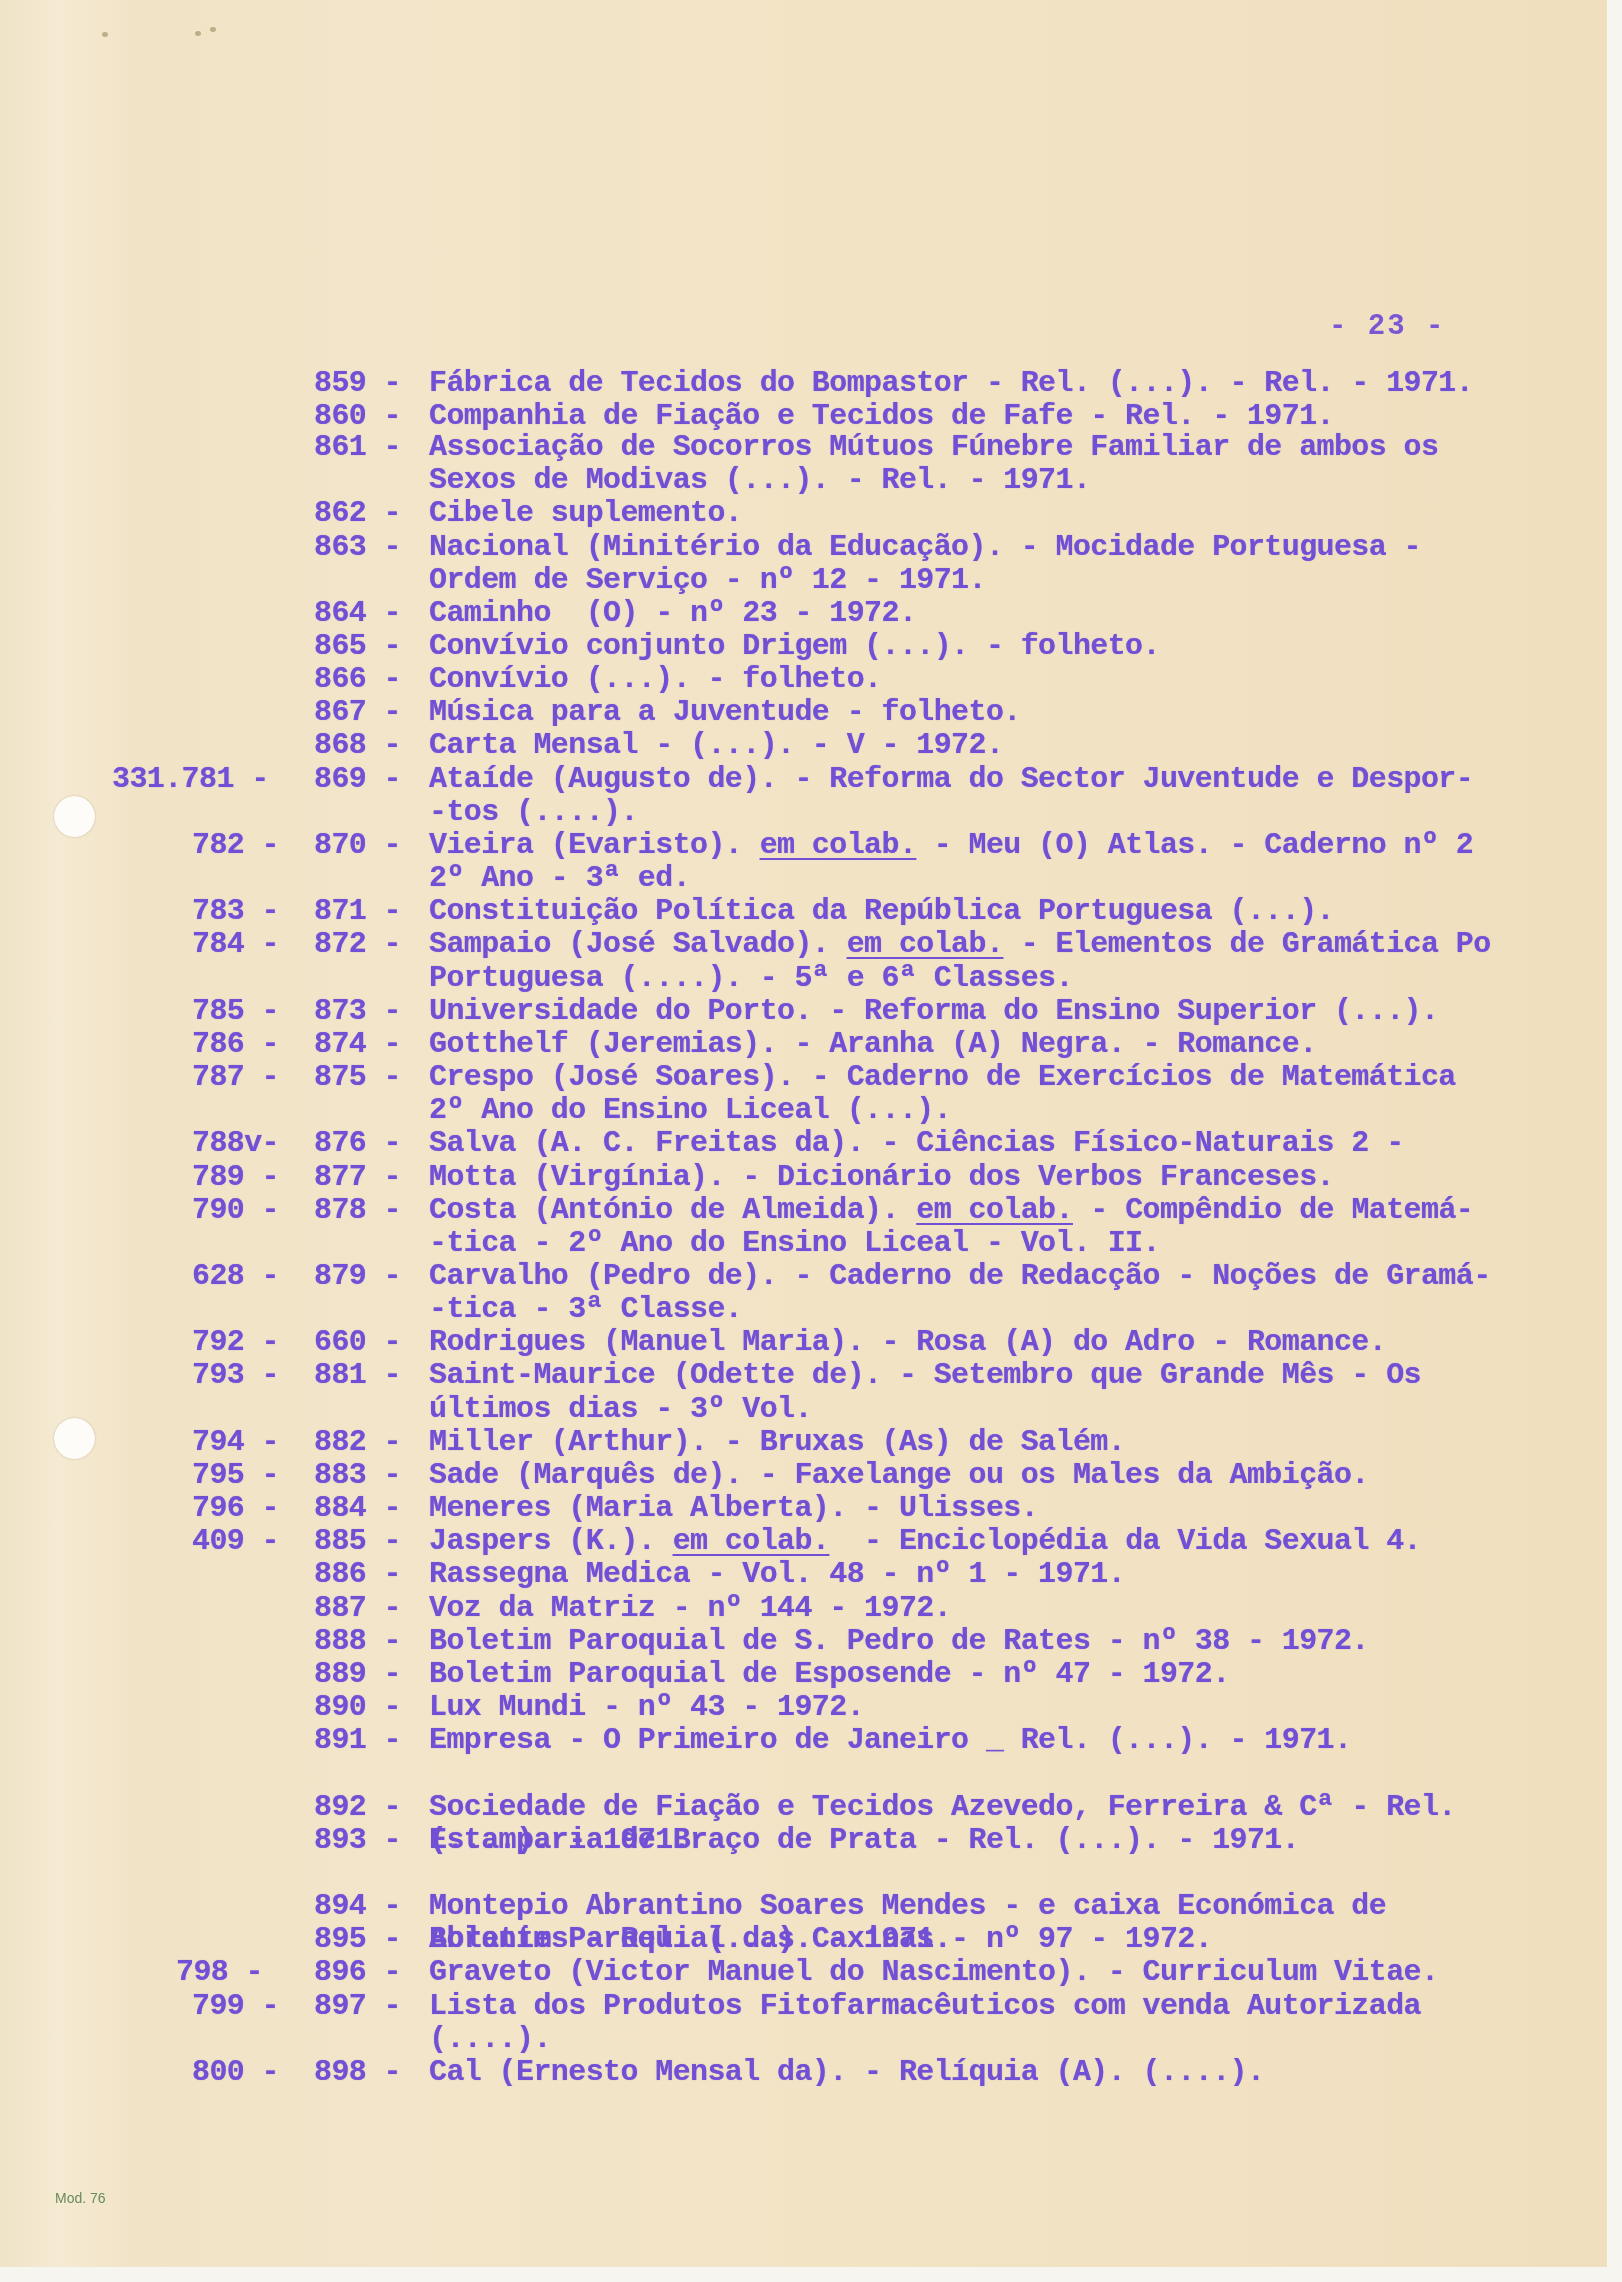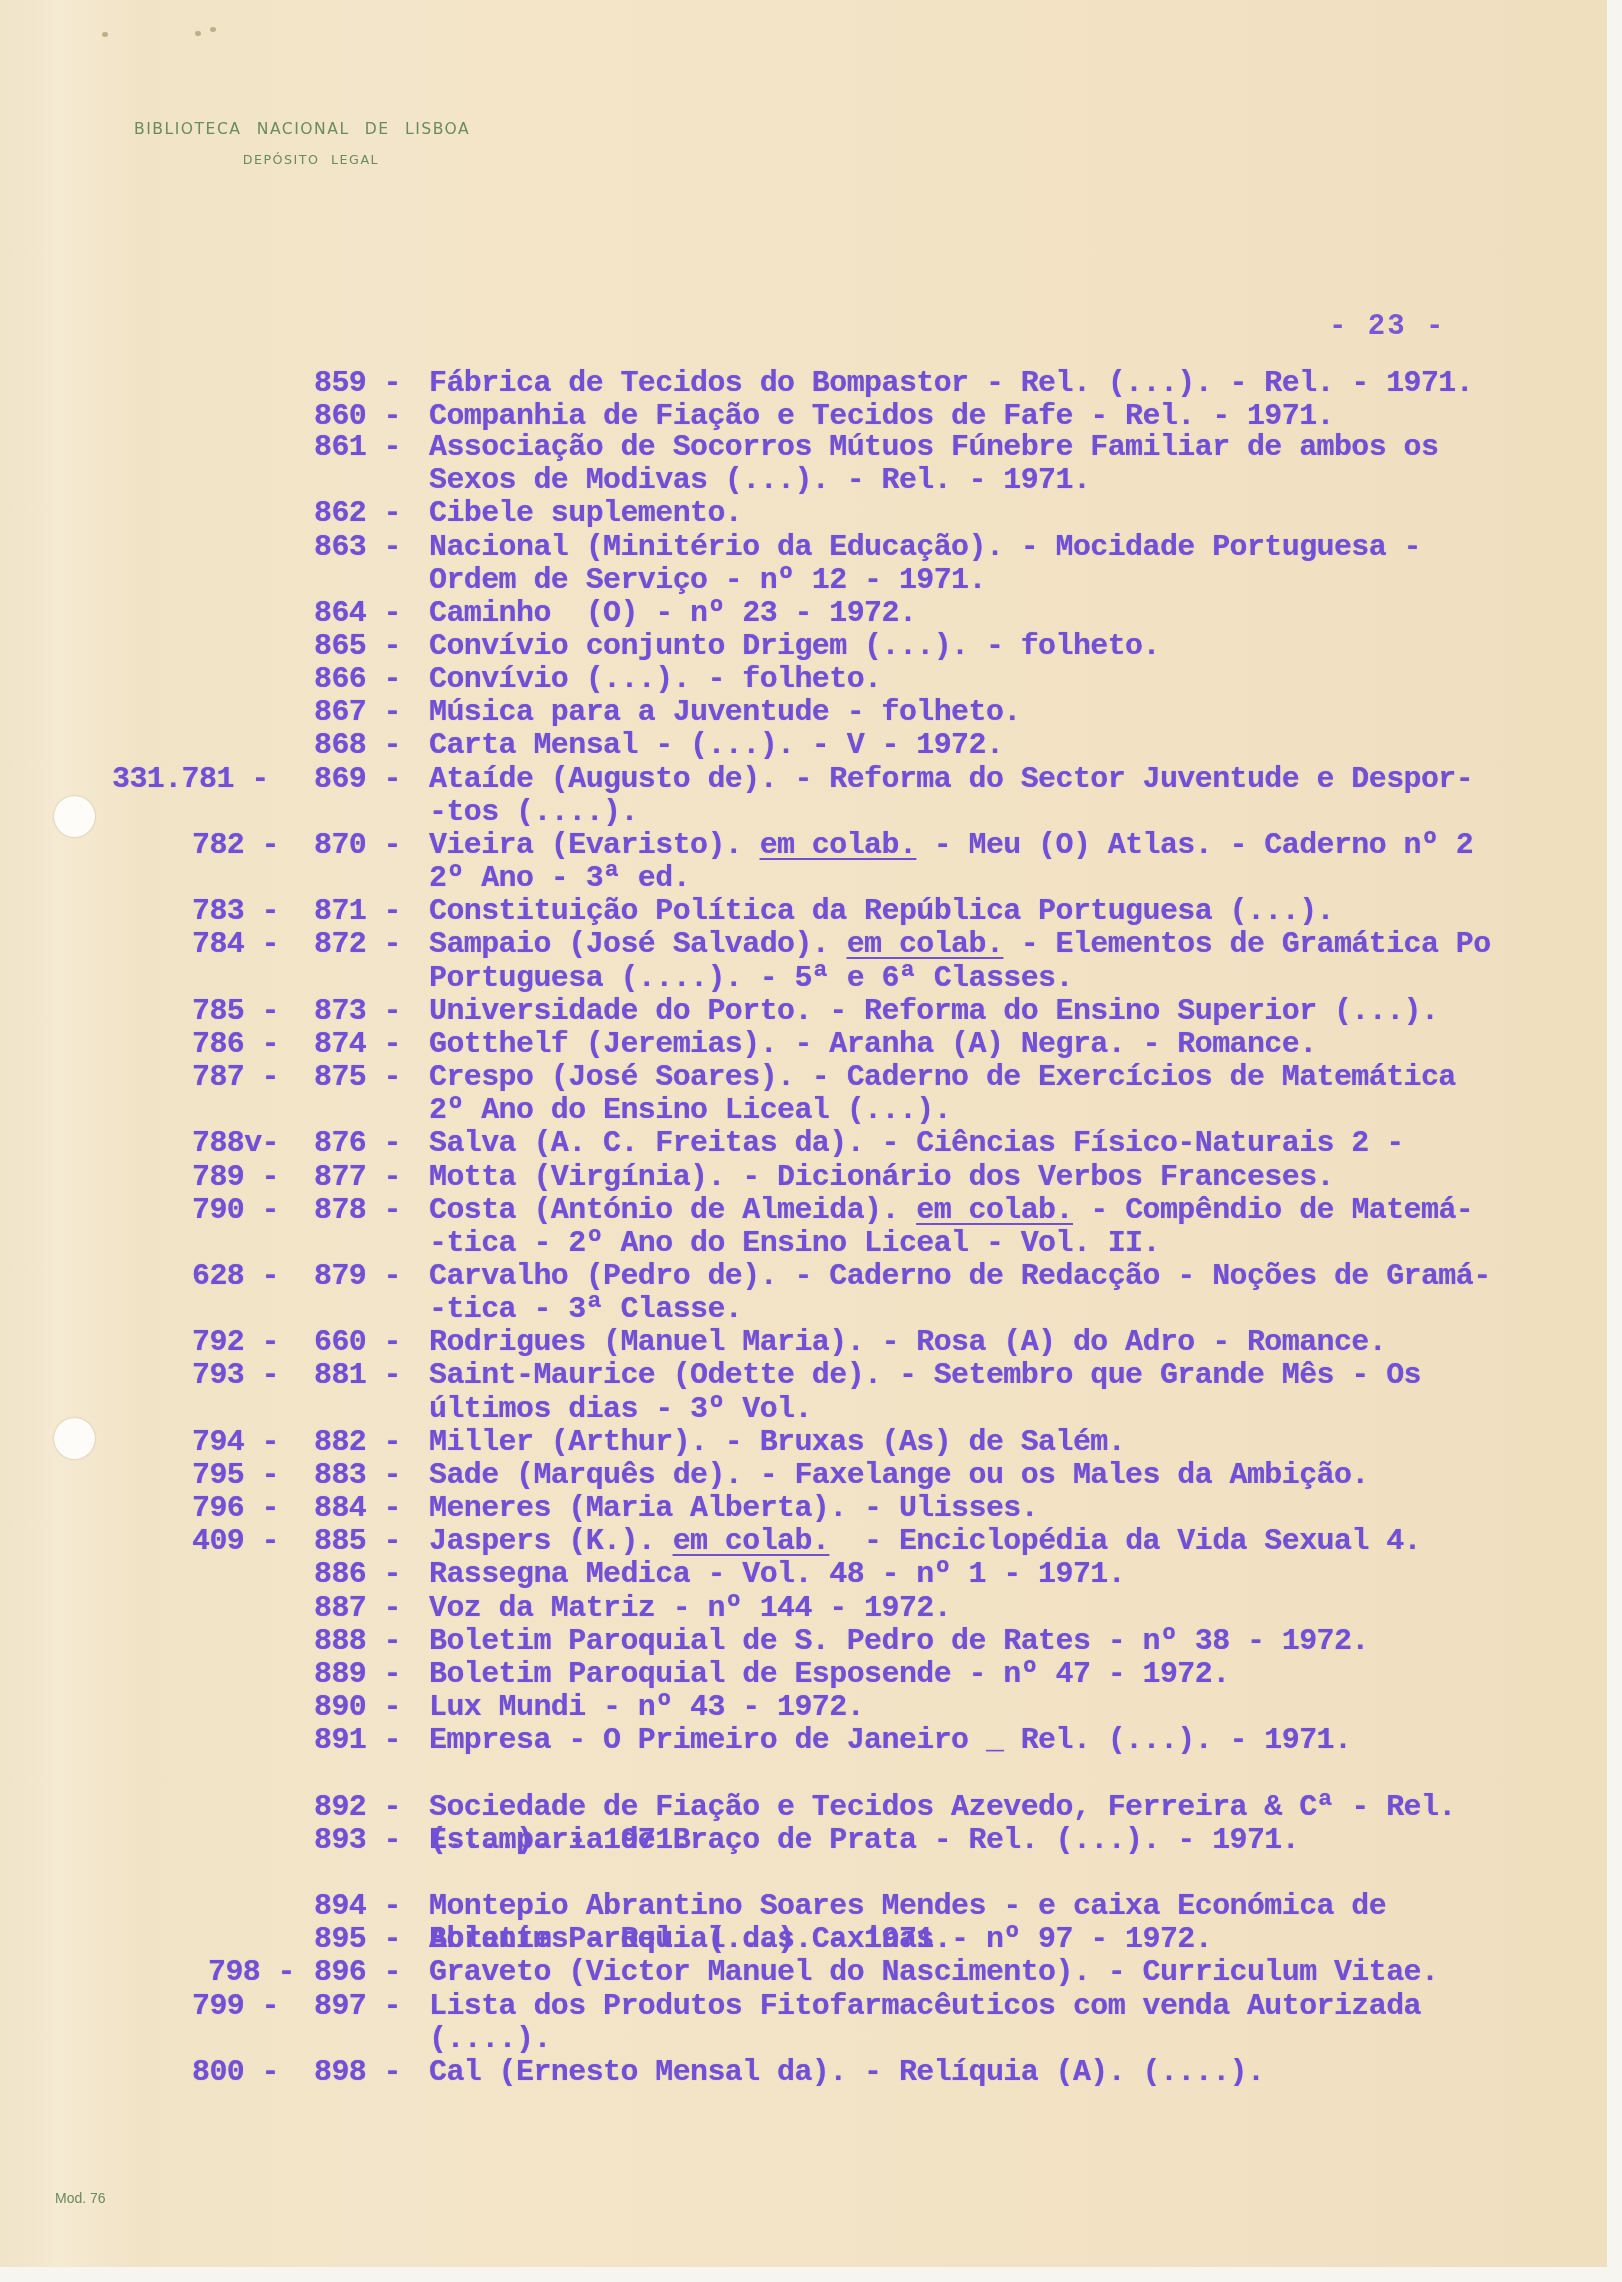--- a/index.html
+++ b/index.html
@@ -116,24 +116,20 @@
 <body>
 
 <div class="paper">
   <span class="speck" style="left:102px;top:32px;"></span>
   <span class="speck" style="left:195px;top:31px;"></span>
   <span class="speck" style="left:210px;top:27px;"></span>
 
   <div class="punch-hole" style="left:54px;top:796px;"></div>
   <div class="punch-hole" style="left:54px;top:1418px;"></div>
 
-  <div class="letterhead">
-    <div class="line1">BIBLIOTECA NACIONAL DE LISBOA</div>
-    <div class="line2">DEPÓSITO LEGAL</div>
-  </div>
 
   <div class="page-number">- 23 -</div>
 
   <div class="entries" id="entries">
       <div>
         <div class="entry-line" style="left: 314px; top: 367px;">859 -</div>
         <div class="entry-line" style="left: 429px; top: 367px;">Fábrica de Tecidos do Bompastor - Rel. (...). - Rel. - 1971.</div>
       </div>
       <div>
         <div class="entry-line" style="left: 314px; top: 400px;">860 -</div>
@@ -301,21 +297,21 @@
       <div>
         <div class="entry-line" style="left: 314px; top: 1890px;">894 -</div>
         <div class="entry-line" style="left: 429px; top: 1890px;">Montepio Abrantino Soares Mendes - e caixa Económica de</div>
         <div class="entry-line" style="left: 429px; top: 1923px;">Abrantes - Rel. (...). - 1971.</div>
       </div>
       <div>
         <div class="entry-line" style="left: 314px; top: 1923px;">895 -</div>
         <div class="entry-line" style="left: 429px; top: 1923px;">Boletim Paroquial das Caxinas - nº 97 - 1972.</div>
       </div>
       <div>
-        <div class="entry-line" style="left: 208px; top: 1956px; text-align: right;">798 -</div>
+        <div class="entry-line" style="left: 176px; top: 1956px; text-align: right;">798 -</div>
         <div class="entry-line" style="left: 314px; top: 1956px;">896 -</div>
         <div class="entry-line" style="left: 429px; top: 1956px;">Graveto (Victor Manuel do Nascimento). - Curriculum Vitae.</div>
       </div>
       <div>
         <div class="entry-line" style="left: 192px; top: 1990px;">799 -</div>
         <div class="entry-line" style="left: 314px; top: 1990px;">897 -</div>
         <div class="entry-line" style="left: 429px; top: 1990px;">Lista dos Produtos Fitofarmacêuticos com venda Autorizada</div>
         <div class="entry-line" style="left: 429px; top: 2023px;">(....).</div>
       </div>
       <div>

